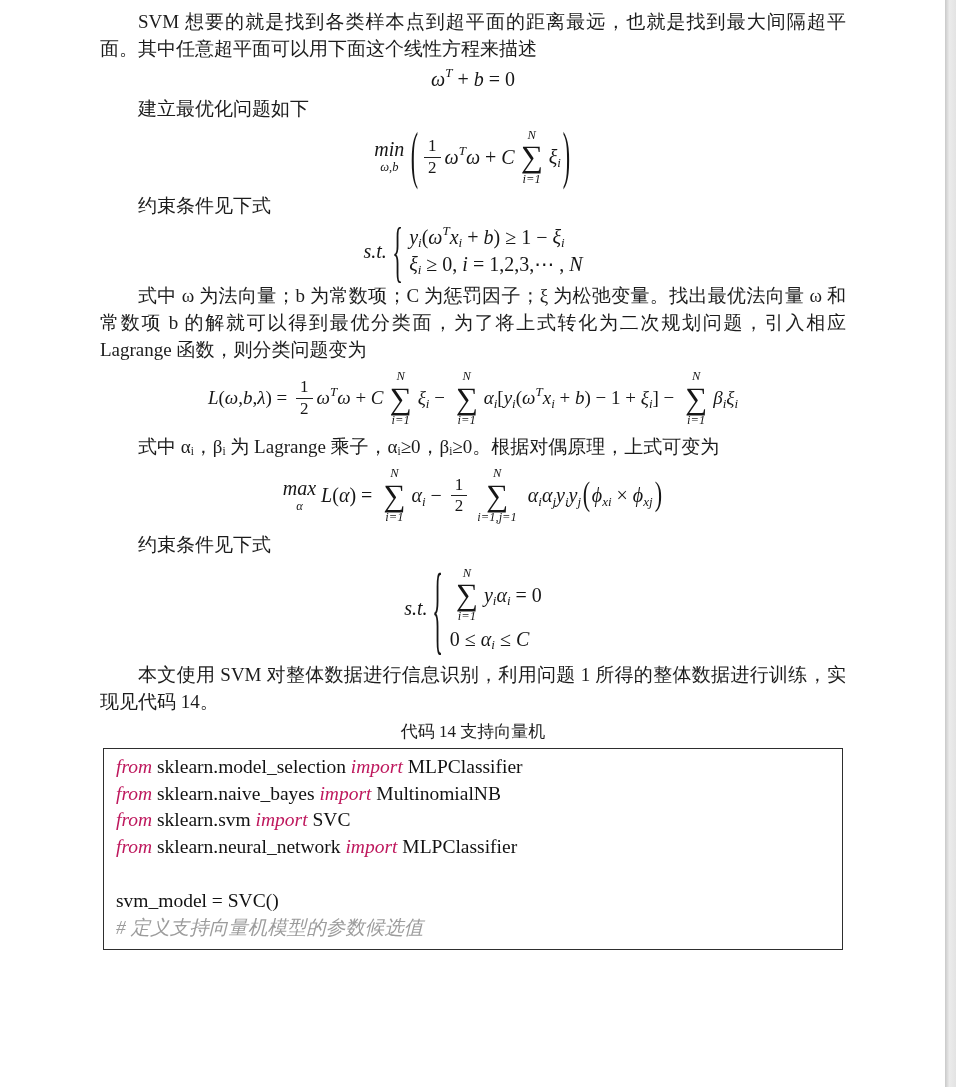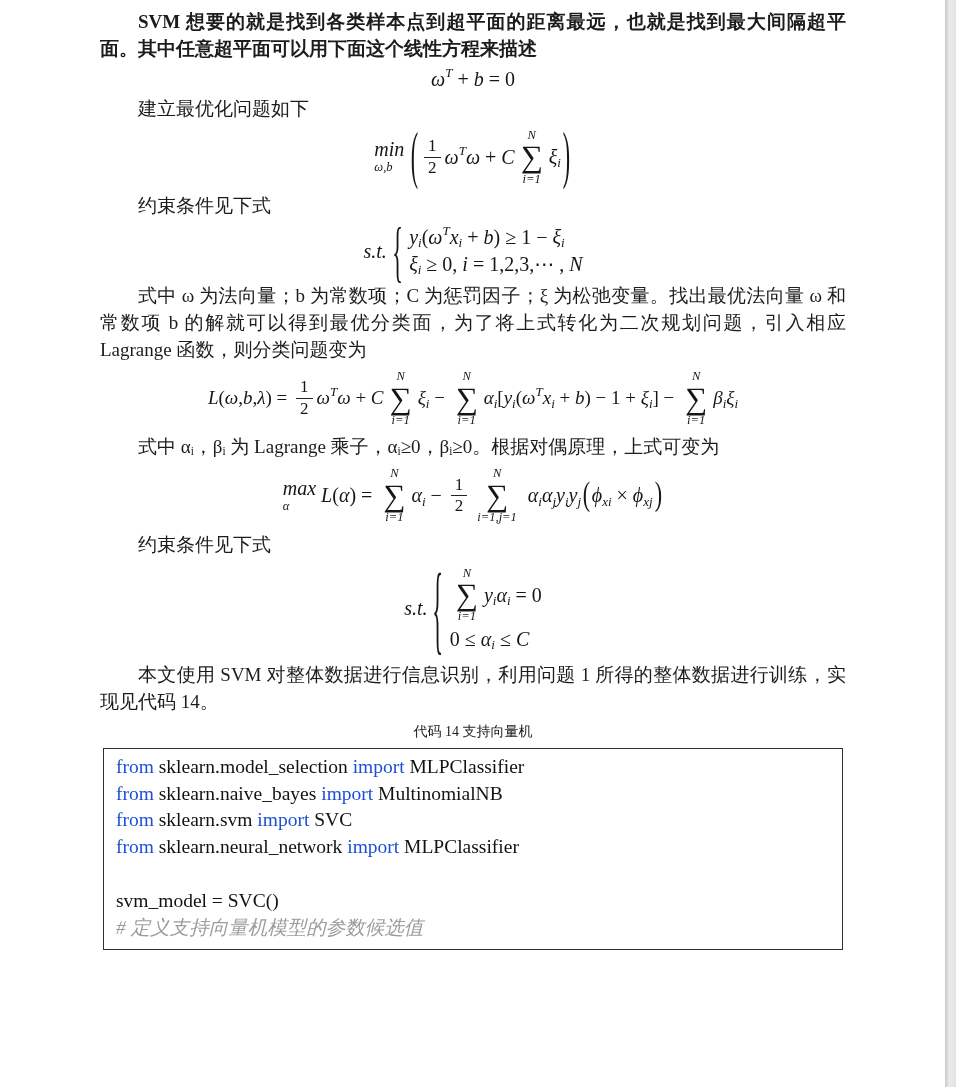--- a/index.html
+++ b/index.html
@@ -14,60 +14,60 @@
     background:linear-gradient(to right,#c9c9c9,#ebebeb 40%,#e3e3e3);
   }
   .content {
     position:relative;
     padding:8px 110px 0 100px;
   }
   .para {
     font-size:19px; line-height:27px; text-align:justify;
     text-indent:2em;
   }
-  .lead { text-indent:2em;font-weight:bold; }
+  .lead { text-indent:2em; }
   
   .formula {
     display:flex; justify-content:center; align-items:center;
     font-size:20px; line-height:1.2; color:#161616;
     font-family:"Liberation Serif","DejaVu Serif",serif;
   }
   .eq-small { margin:3px 0 2px 0; min-height:28px; }
   .eq-mid   { margin:6px 0; }
   .f-txt { white-space:pre; }
   .f-it  { font-style:italic; white-space:pre; }
   .f-sub { font-size:13px; font-style:italic; transform:translateY(6px); white-space:pre; }
   .f-sup { font-size:13px; font-style:italic; transform:translateY(-6px); white-space:pre; }
   .f-frac { display:inline-flex; flex-direction:column; align-items:center;
             margin:0 4px; font-size:17px; line-height:1.2; }
   .f-num { padding:0 4px; }
   .f-den { border-top:1.4px solid #222; padding:0 4px; }
   .f-sum { display:inline-flex; flex-direction:column; align-items:center;
            margin:0 6px; line-height:1; }
   .f-sigma { font-size:31px; line-height:0.95; font-style:normal; }
   .f-lim { font-size:12.5px; font-style:italic; line-height:1.15; white-space:pre; }
-  .f-under { display:inline-flex; flex-direction:column; align-items:flex-start;
+  .f-under { display:inline-flex; flex-direction:column; align-items:center;
              margin-right:5px; line-height:1.05; }
   .f-op { font-style:italic; }
   .f-paren { display:inline-block; font-size:26px; font-weight:300; margin:0 1px;
              line-height:1; }
   .f-cases { display:inline-flex; align-items:center; margin-left:3px; }
   .f-brace { display:inline-block; font-size:32px; font-weight:300; margin-right:4px; line-height:1; }
   .f-caserows { display:inline-flex; flex-direction:column; align-items:flex-start; gap:3px; }
   .f-caserow { display:inline-flex; align-items:center; }
   
-  .code-caption { text-align:center; font-size:14px; line-height:26px; margin-top:4px; }
+  .code-caption { text-align:center; font-size:17px; line-height:26px; margin-top:4px; }
   .code-box {
     margin-top:3px; margin-left:3px; width:740px;
     border:1.6px solid #2e2e2e; padding:5px 12px 8px 12px;
     background:#fff;
   }
   .code-line { font-size:19.5px; line-height:26.8px; white-space:pre-wrap;
                font-family:"Liberation Serif","DejaVu Serif",serif; color:#121212; }
-  .code-line .kw { color:#1d4ed8; }
+  .code-line .kw { color:#be185d;font-style:italic; }
   .code-line .comment { color:#9c9c9c; font-style:italic; }
   .page-number { text-align:center; font-size:15px; margin-top:32px; color:#222; }
 </style>
 </head>
 <body>
 
 <div class="content">
 
   <p class="para lead">SVM 想要的就是找到各类样本点到超平面的距离最远，也就是找到最大间隔超平面。其中任意超平面可以用下面这个线性方程来描述</p>
 

